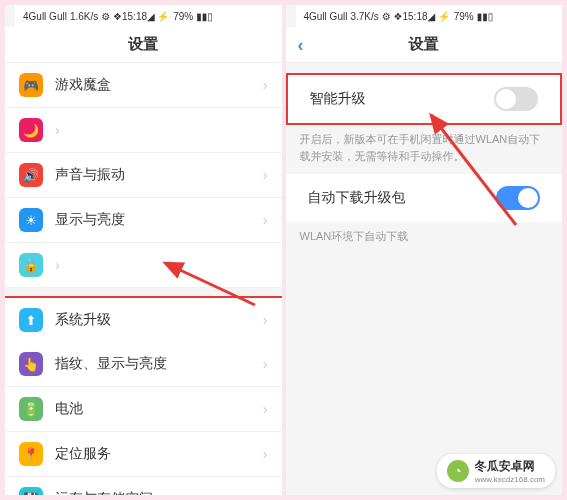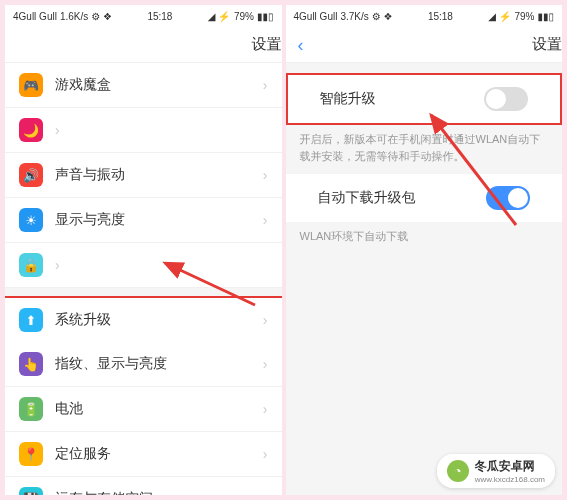--- a/index.html
+++ b/index.html
@@ -20,39 +20,39 @@
     .phone {
       background: #f5f5f5;
       width: 278px;
       height: 490px;
       overflow: hidden;
       position: relative;
     }
     .status-bar {
       background: #fff;
       display: flex;
-      justify-content: space-between;
       align-items: center;
       padding: 4px 8px;
       font-size: 10px;
       color: #333;
       height: 22px;
+      margin-left: 10px;
     }
     .status-left, .status-right {
       display: flex;
       align-items: center;
       gap: 3px;
     }
     .status-center { font-weight: 500; }
     .header {
       background: #fff;
-      text-align: right;
+      text-align: center;
       padding: 8px 0;
       font-size: 15px;
-      font-weight: 400;
+      font-weight: 700;
       color: #333;
       position: relative;
       border-bottom: 1px solid #eee;
     }
     .back-icon {
       position: absolute;
       left: 12px;
       top: 50%;
       transform: translateY(-50%);
       color: #4090ff;
@@ -94,21 +94,21 @@
     }
     .arrow {
       position: absolute;
       pointer-events: none;
     }
     .section-group { margin-top: 10px; }
     .toggle-row {
       display: flex;
       align-items: center;
       justify-content: space-between;
-      padding: 12px 32px;
+      padding: 12px 22px;
       background: #fff;
       font-size: 14px;
       color: #333;
     }
     .toggle {
       width: 44px;
       height: 24px;
       border-radius: 12px;
       position: relative;
     }

